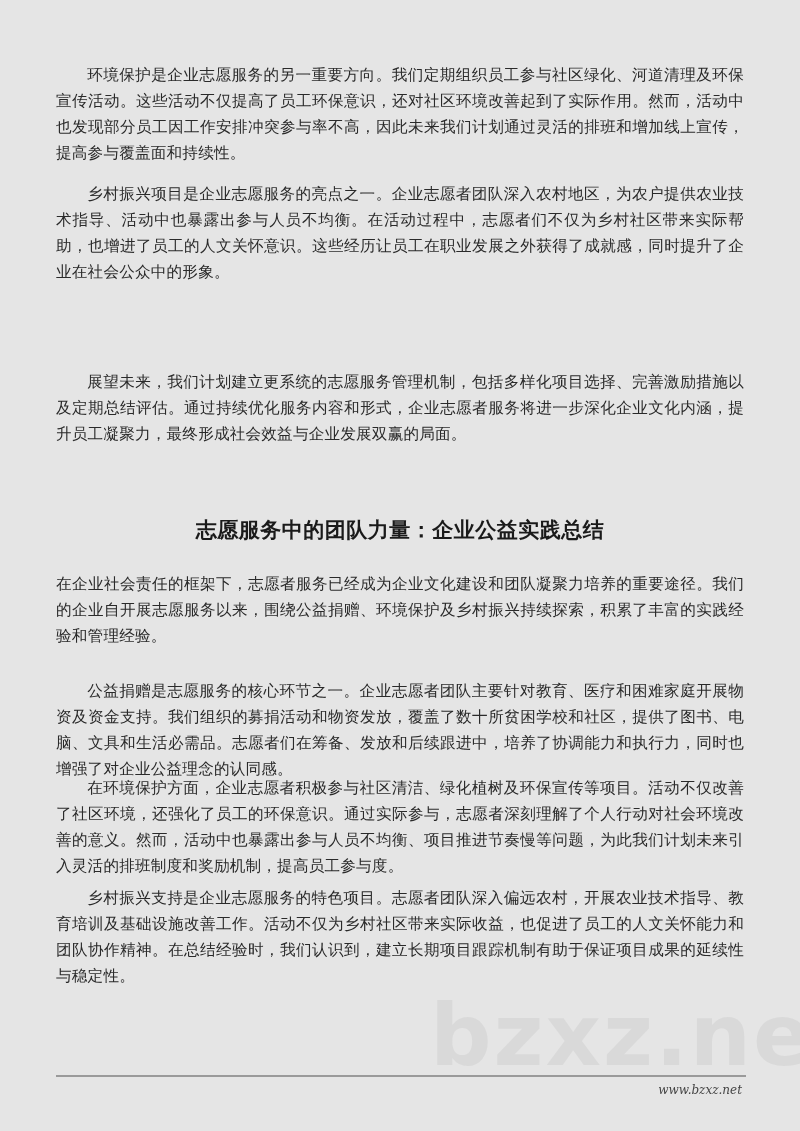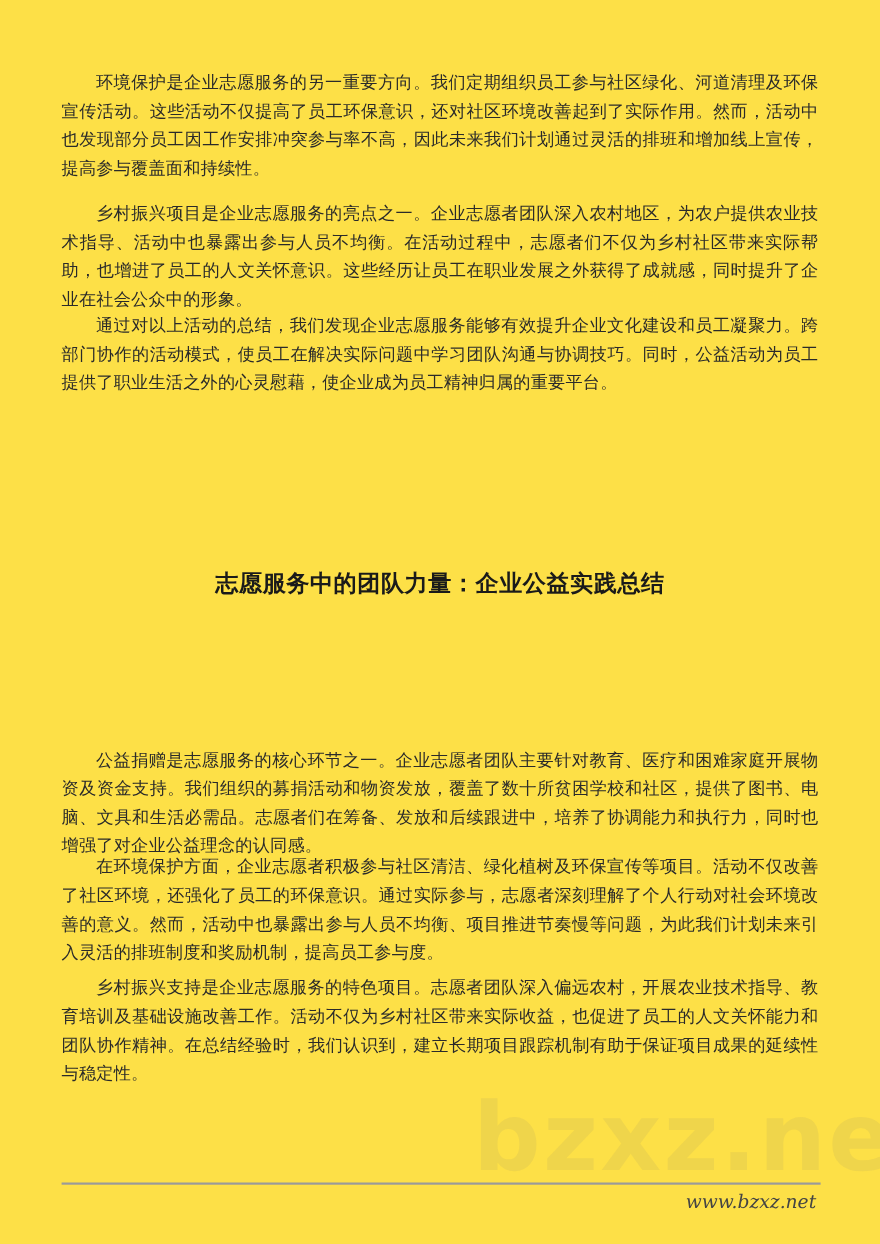--- a/index.html
+++ b/index.html
@@ -1,17 +1,17 @@
 <!DOCTYPE html>
 <html><head>
   <meta charset="utf-8">
   <style>
     html, body { margin: 0; padding: 0; background: #ffffff; }
     body { width: 800px; height: 1131px; position: relative; overflow: hidden; }
-    .page { position: absolute; left: 0; top: 0; width: 800px; height: 1131px; background: #fde047; }
+    .page { position: absolute; left: 0; top: 0; width: 800px; height: 1131px; background: #e5e5e5; }
     .para {
       position: absolute; left: 56px; width: 688px;
       font-family: "DejaVu Serif", "Liberation Serif", serif;
       font-size: 15.6px; line-height: 26px; color: #2a2a2a;
       text-align: justify; text-indent: 2em; margin: 0;
       letter-spacing: 0.2px;
     }
     .para.noindent { text-indent: 0; }
     .heading {
       position: absolute; left: 0; width: 800px; top: 515px;
@@ -19,39 +19,40 @@
       font-family: "DejaVu Sans", "Liberation Sans", sans-serif;
       font-weight: bold; font-size: 21px; line-height: 30px; color: #1a1a1a;
       letter-spacing: 0.5px;
     }
     .footer-rule {
       position: absolute; left: 56px; width: 690px; top: 1075px; height: 2px; background: #9a9a9a;
     }
     .footer-url {
       position: absolute; right: 58px; top: 1083px;
       font-family: "DejaVu Serif", "Liberation Serif", serif; font-style: italic;
-      font-size: 17px; color: #444;
+      font-size: 12px; color: #444;
     }
     .watermark {
       position: absolute; left: 430px; top: 985px;
       font-family: "DejaVu Sans", "Liberation Sans", sans-serif; font-weight: bold;
       font-size: 86px; color: rgba(120,120,120,0.10); letter-spacing: 2px;
       pointer-events: none;
     }
   </style>
 </head>
 <body>
 
 <div class="page">
   <p class="para" style="top:62px;">环境保护是企业志愿服务的另一重要方向。我们定期组织员工参与社区绿化、河道清理及环保宣传活动。这些活动不仅提高了员工环保意识，还对社区环境改善起到了实际作用。然而，活动中也发现部分员工因工作安排冲突参与率不高，因此未来我们计划通过灵活的排班和增加线上宣传，提高参与覆盖面和持续性。</p>
   <p class="para" style="top:181px;">乡村振兴项目是企业志愿服务的亮点之一。企业志愿者团队深入农村地区，为农户提供农业技术指导、活动中也暴露出参与人员不均衡。在活动过程中，志愿者们不仅为乡村社区带来实际帮助，也增进了员工的人文关怀意识。这些经历让员工在职业发展之外获得了成就感，同时提升了企业在社会公众中的形象。</p>
-  <p class="para" style="top:283px;">通过对以上活动的总结，我们发现企业志愿服务能够有效提升企业文化建设和员工凝聚力。跨部门协作的活动模式，使员工在解决实际问题中学习团队沟通与协调技巧。同时，公益活动为员工提供了职业生活之外的心灵慰藉，使企业成为员工精神归属的重要平台。</p>
+  <p class="para" style="top:369px;">展望未来，我们计划建立更系统的志愿服务管理机制，包括多样化项目选择、完善激励措施以及定期总结评估。通过持续优化服务内容和形式，企业志愿者服务将进一步深化企业文化内涵，提升员工凝聚力，最终形成社会效益与企业发展双赢的局面。</p>
 
   <h2 class="heading">志愿服务中的团队力量：企业公益实践总结</h2>
 
+  <p class="para noindent" style="top:571px;">在企业社会责任的框架下，志愿者服务已经成为企业文化建设和团队凝聚力培养的重要途径。我们的企业自开展志愿服务以来，围绕公益捐赠、环境保护及乡村振兴持续探索，积累了丰富的实践经验和管理经验。</p>
   <p class="para" style="top:658px;margin-top:20px;">公益捐赠是志愿服务的核心环节之一。企业志愿者团队主要针对教育、医疗和困难家庭开展物资及资金支持。我们组织的募捐活动和物资发放，覆盖了数十所贫困学校和社区，提供了图书、电脑、文具和生活必需品。志愿者们在筹备、发放和后续跟进中，培养了协调能力和执行力，同时也增强了对企业公益理念的认同感。</p>
   <p class="para" style="top:775px;">在环境保护方面，企业志愿者积极参与社区清洁、绿化植树及环保宣传等项目。活动不仅改善了社区环境，还强化了员工的环保意识。通过实际参与，志愿者深刻理解了个人行动对社会环境改善的意义。然而，活动中也暴露出参与人员不均衡、项目推进节奏慢等问题，为此我们计划未来引入灵活的排班制度和奖励机制，提高员工参与度。</p>
   <p class="para" style="top:885px;">乡村振兴支持是企业志愿服务的特色项目。志愿者团队深入偏远农村，开展农业技术指导、教育培训及基础设施改善工作。活动不仅为乡村社区带来实际收益，也促进了员工的人文关怀能力和团队协作精神。在总结经验时，我们认识到，建立长期项目跟踪机制有助于保证项目成果的延续性与稳定性。</p>
 
   <div class="watermark">bzxz.net</div>
 
   <div class="footer-rule"></div>
   <div class="footer-url">www.bzxz.net</div>
 </div>
 

